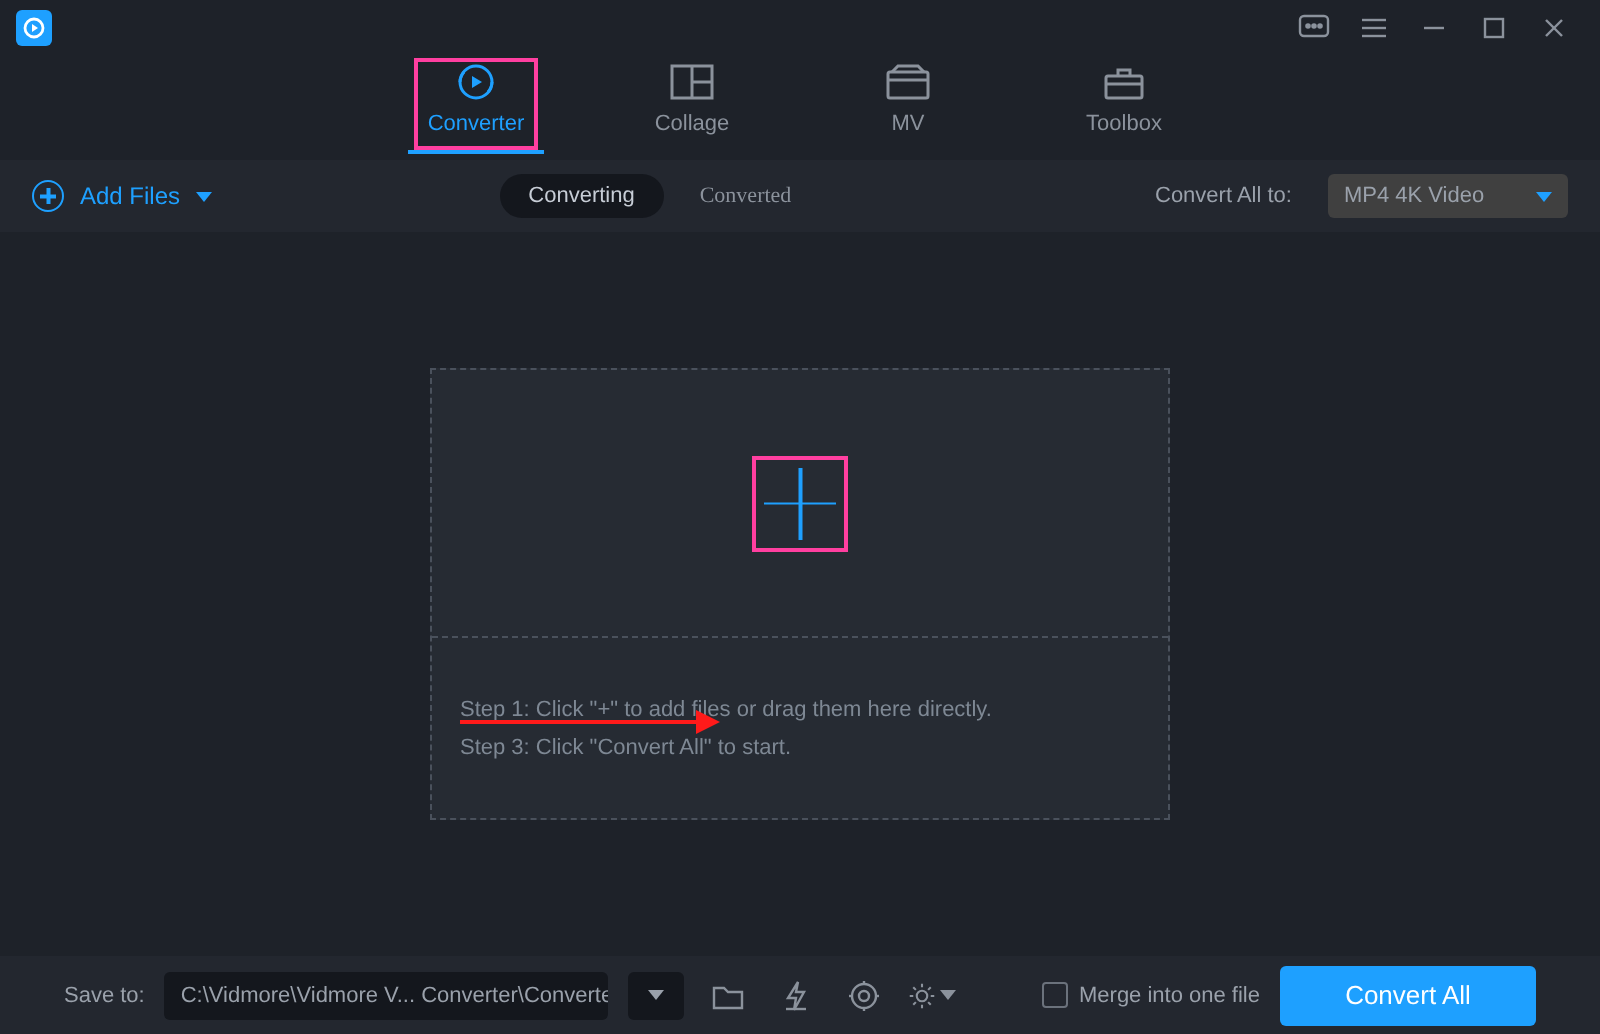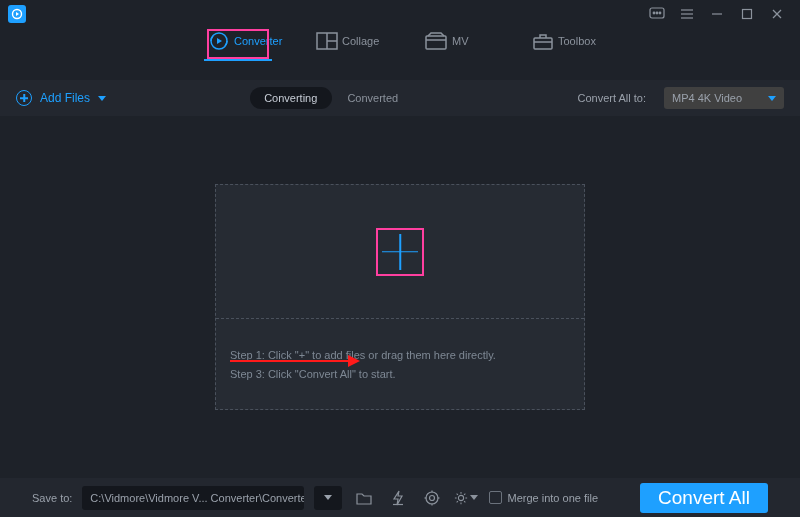--- a/index.html
+++ b/index.html
@@ -4,38 +4,38 @@
 <style>
   * { box-sizing: border-box; margin: 0; padding: 0; font-family: -apple-system, "Segoe UI", Arial, sans-serif; }
   body { width: 800px; height: 517px; background: #1e2229; color: #8b929c; overflow: hidden; font-size: 12px; }
   .titlebar { height: 28px; display: flex; align-items: center; padding: 0 8px; background: #1e2229; }
   .logo-box { width: 18px; height: 18px; background: #1ea0ff; border-radius: 3px; display: flex; align-items: center; justify-content: center; margin-right: 8px; }
   .title { color: #aeb5bf; font-size: 12px; }
   .tb-spacer { flex: 1; }
   .win-btn { width: 30px; height: 28px; display: flex; align-items: center; justify-content: center; color: #8b929c; }
   .win-btn svg { stroke: #8b929c; fill: none; stroke-width: 1.2; }
   .tabs { height: 52px; display: flex; align-items: flex-start; justify-content: center; gap: 48px; padding-top: 2px; }
-  .tab { display: flex; align-items: center; gap: 4px; width: 60px; padding-bottom: 6px; position: relative; }
+  .tab { display: flex; flex-direction: column; align-items: center; gap: 4px; width: 60px; padding-bottom: 6px; position: relative; }
   .tab-icon { height: 22px; display:flex; align-items:center; justify-content:center; }
   .tab-icon svg { stroke: #8b929c; fill: none; stroke-width: 1.5; }
   .tab-label { font-size: 11px; color: #8b929c; }
   .tab.active .tab-label { color: #1ea0ff; }
   .tab.active svg { stroke: #1ea0ff; }
   .tab.active::after { content:""; position:absolute; bottom:-3px; left:-4px; right:-4px; height:2px; background:#1ea0ff; }
   .tab.hl { outline: 2px solid #ff3fa0; outline-offset: -1px; }
   .toolbar { height: 36px; background: #23272f; display:flex; align-items:center; padding: 0 16px; gap: 10px; }
   .add-btn { display:flex; align-items:center; gap:8px; color:#1ea0ff; }
   .plus-circle { width:16px; height:16px; border:1.5px solid #1ea0ff; border-radius:50%; position:relative; }
   .plus-circle::before, .plus-circle::after { content:""; position:absolute; background:#1ea0ff; }
   .plus-circle::before { left:3px; right:3px; top:50%; height:1.5px; transform:translateY(-50%);}
   .plus-circle::after  { top:3px; bottom:3px; left:50%; width:1.5px; transform:translateX(-50%);}
   .chev { display:inline-block; width:0; height:0; border-left:4px solid transparent; border-right:4px solid transparent; border-top:5px solid #1ea0ff; }
   .seg { display:flex; align-items:center; margin-left: auto; margin-right: auto; gap: 0; position:relative; left: -10px;}
   .seg-pill { width:82px; height:22px; border-radius:11px; background:#14171d; display:flex; align-items:center; justify-content:center; color:#c7cdd6; font-size:11px; }
-  .seg-flat { width:82px; height:22px; display:flex; align-items:center; justify-content:center; font-size:11px; color:#8b929c; }
+  .seg-flat { width:82px; height:22px; display:flex; align-items:center; justify-content:center; font-size:11px; color:#8b929c;font-family:Liberation Serif, serif; }
   .convert-all-label { font-size:11px; color:#9aa1ab; }
   .format-dd { width:120px; height:22px; background:#404040; border-radius:3px; display:flex; align-items:center; padding:0 8px; justify-content:space-between; margin-left:8px; }
   .format-dd span { font-size:11px; color:#9aa1ab; }
   .format-dd .chev { border-top-color:#1ea0ff; }
   .canvas { height: 362px; display:flex; align-items:center; justify-content:center; position:relative; }
   .drop { width:370px; height:226px; border:1px dashed #4a515c; background:#262b33; display:flex; flex-direction:column; }
   .drop-top { flex:135; display:flex; align-items:center; justify-content:center; position:relative; }
   .bigplus-box { width:48px; height:48px; border:2px solid #ff3fa0; display:flex; align-items:center; justify-content:center; }
   .bigplus { width:36px; height:36px; position:relative; }
   .bigplus::before, .bigplus::after { content:""; position:absolute; background:#1ea0ff; }
@@ -49,21 +49,21 @@
   .drop-steps div { font-size:11px; color:#7e8894; }
   .footer { height: 39px; background:#23272f; display:flex; align-items:center; padding:0 32px; gap:10px; }
   .save-label { font-size:11px; color:#9aa1ab; }
   .path-box { flex: 0 0 222px; height:24px; background:#14171d; border-radius:3px; display:flex; align-items:center; padding:0 8px; font-size:11px; color:#9aa1ab; white-space:nowrap; overflow:hidden; }
   .path-chev { width:28px; height:24px; background:#14171d; border-radius:3px; display:flex; align-items:center; justify-content:center; }
   .path-chev .chev { border-top-color:#9aa1ab; }
   .ic { width:24px; height:24px; display:flex; align-items:center; justify-content:center; }
   .ic svg { stroke:#8b929c; fill:none; stroke-width:1.2; }
   .merge { display:flex; align-items:center; gap:6px; font-size:11px; color:#9aa1ab; margin-left:auto; }
   .merge-box { width:13px; height:13px; border:1px solid #6b727c; border-radius:2px; }
-  .cta { width:128px; height:30px; background:#1ea0ff; color:#fff; border-radius:3px; display:flex; align-items:center; justify-content:center; font-size:19px; margin-left:32px; }
+  .cta { width:128px; height:30px; background:#1ea0ff; color:#fff; border-radius:3px; display:flex; align-items:center; justify-content:center; font-size:13px; margin-left:0; }
 </style>
 </head>
 <body>
 
 <div class="titlebar">
   <div class="logo-box">
     <svg width="12" height="12" viewBox="0 0 12 12">
         <circle cx="6" cy="6" r="4.5" fill="none" stroke="#fff" stroke-width="1.4"></circle>
         <path d="M5 4 L8 6 L5 8 Z" fill="#fff"></path>
       </svg>

